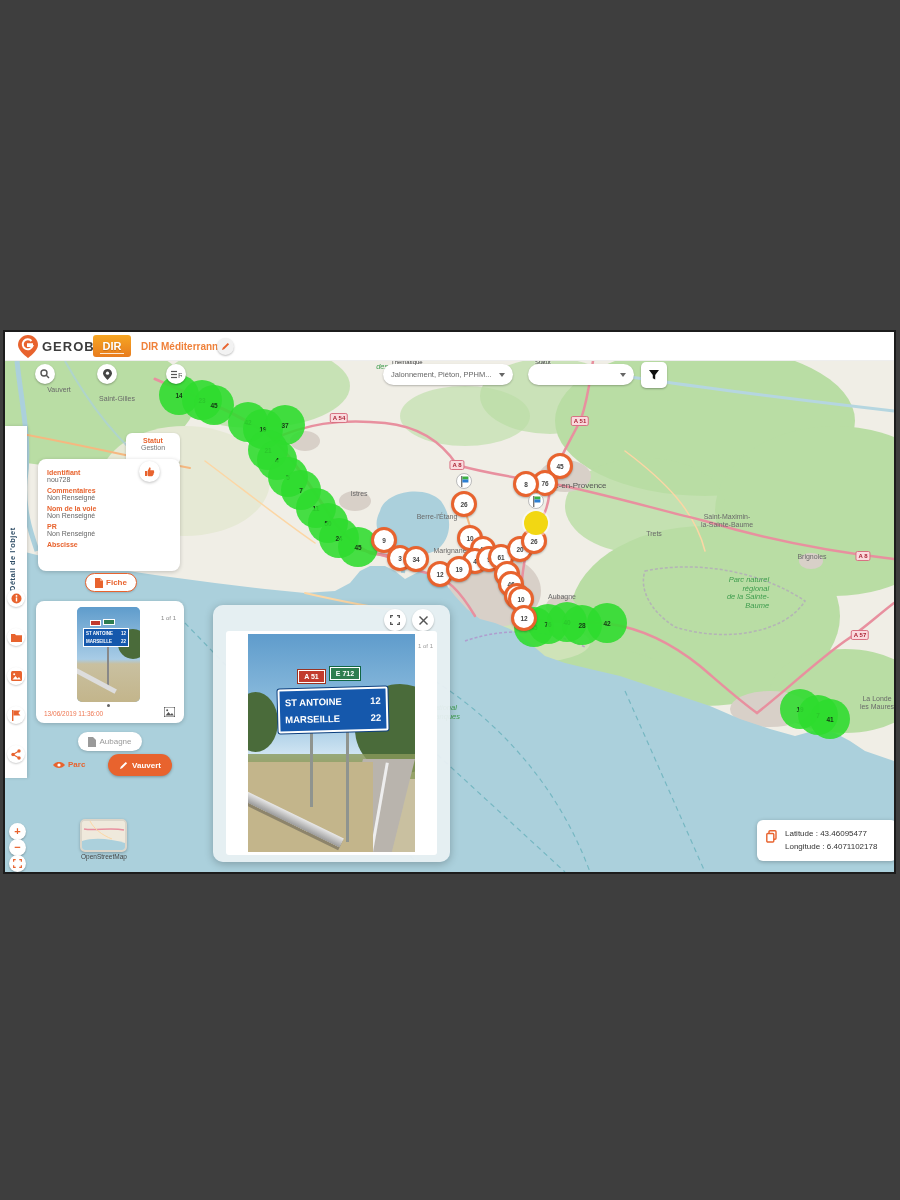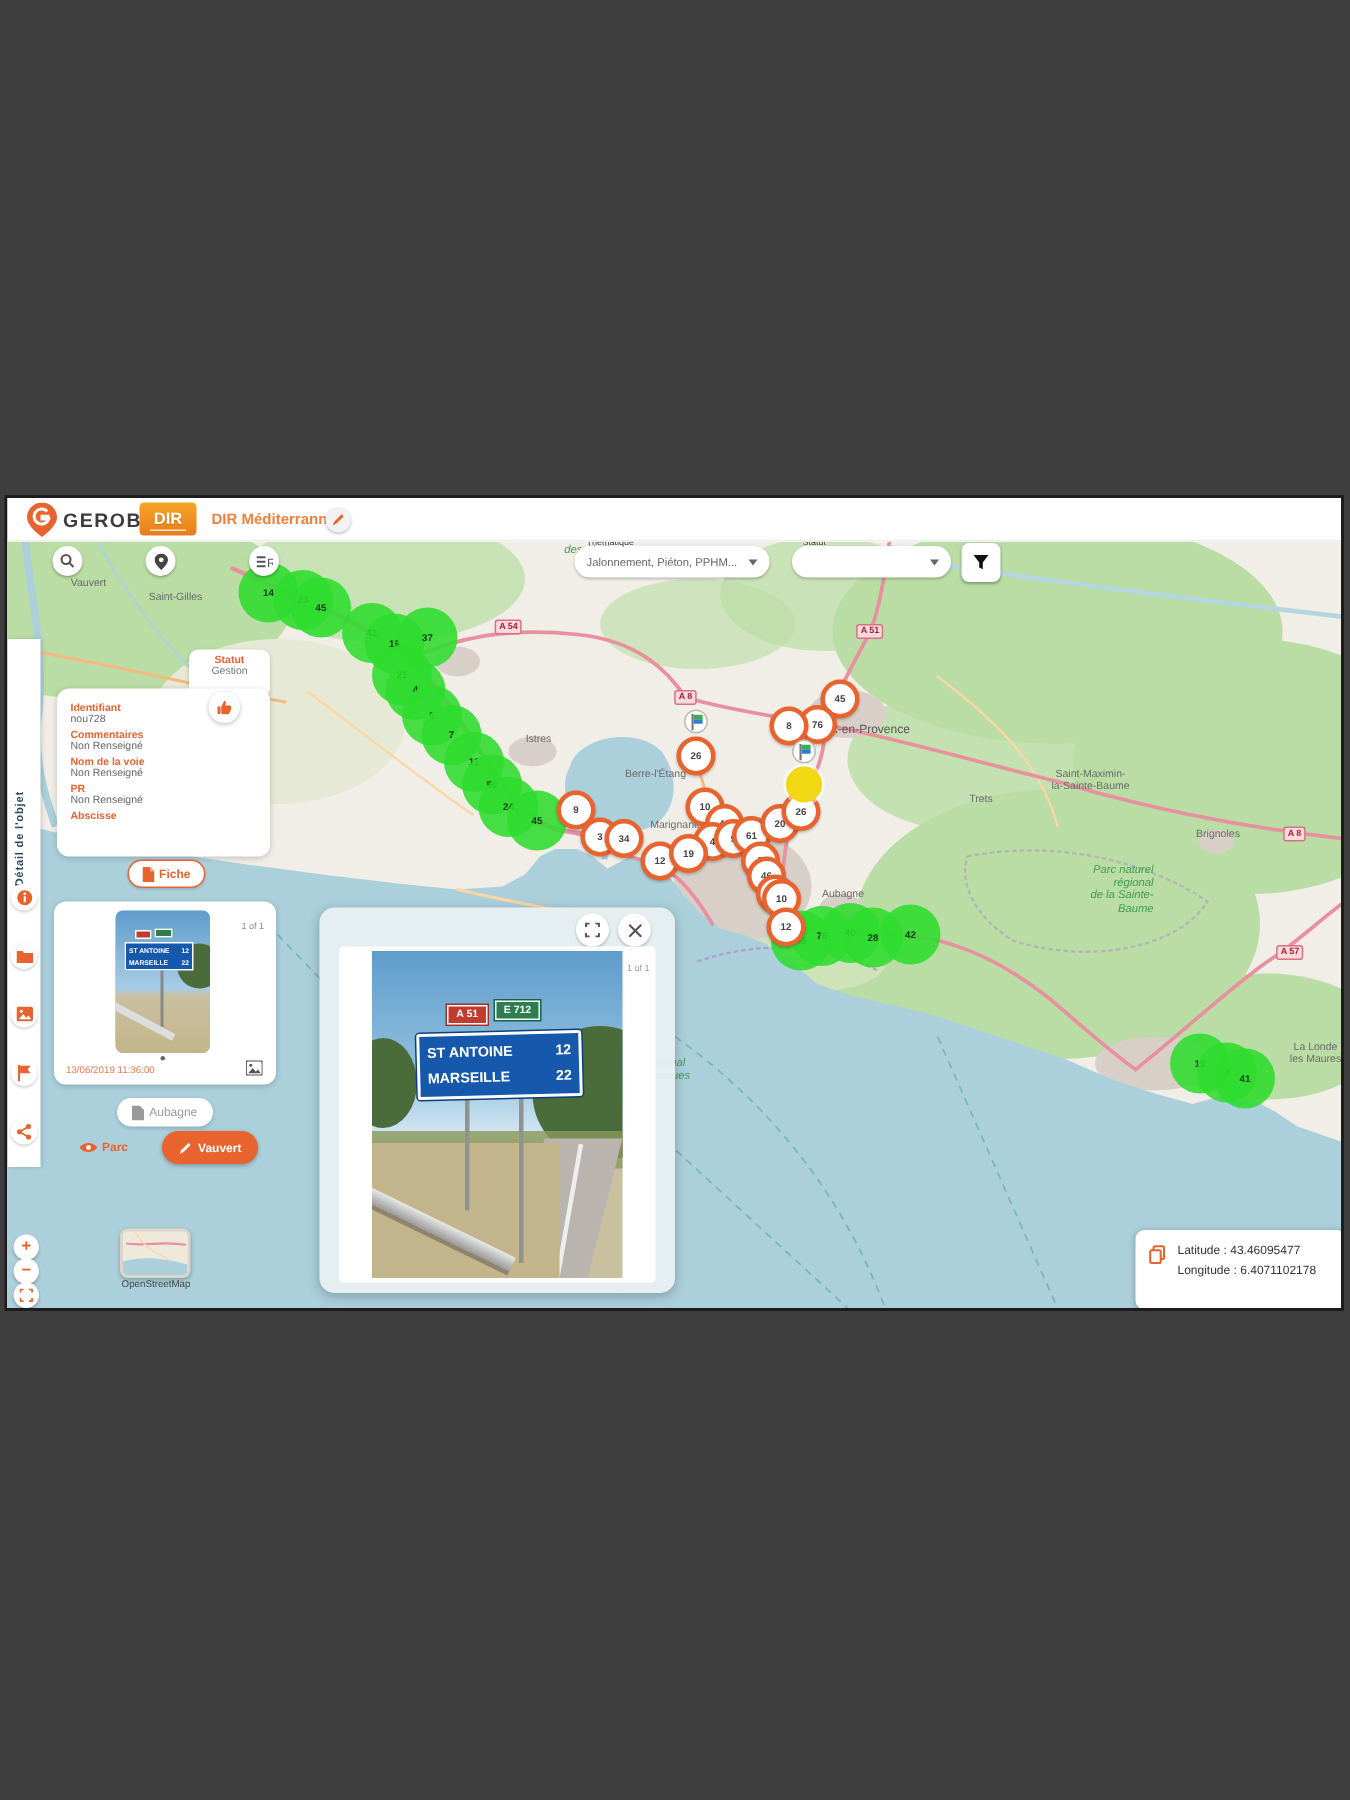--- a/index.html
+++ b/index.html
@@ -117,21 +117,21 @@
   #thumb .t-a51 { position:absolute; left:13px; top:13px; width:11px; height:6px; background:#c23b2e; border:.5px solid #fff; }
   #thumb .t-e712 { position:absolute; left:26px; top:12px; width:12px; height:6px; background:#2e7d4f; border:.5px solid #fff; }
   #thumb .t-blue { position:absolute; left:6px; top:21px; width:46px; height:19px; background:#1558ac; border:1px solid #fff;
     color:#fff; font-size:4.5px; font-weight:bold; padding:1px 2px; line-height:8px; }
   #thumb .t-blue div { display:flex; justify-content:space-between; }
   #thumb .t-veg { position:absolute; right:-8px; top:22px; width:30px; height:30px; background:#4a6b3a; border-radius:50%; }
   #thumb .t-rail { position:absolute; left:-6px; top:58px; width:52px; height:5px; background:#ddd; transform:rotate(28deg); transform-origin:left top; }
   #thumb .t-pole { position:absolute; left:30px; top:40px; width:1.5px; height:40px; background:#888; }
 
   
-  #coords { position:absolute; left:752px; top:459px; width:140px; height:53px; background:#fff; border-radius:6px;
+  #coords { position:absolute; left:752px; top:459px; width:140px; height:41px; background:#fff; border-radius:6px;
     box-shadow:0 1px 4px rgba(0,0,0,.25); z-index:9; padding:7px 0 0 28px; }
   #coords .line { font-size:8px; color:#333; line-height:13px; }
   #copy-ic { position:absolute; left:9px; top:10px; width:11px; height:13px; }
 
   
   .zoom-btn { position:absolute; left:4px; width:17px; height:17px; border-radius:50%; background:#fff; box-shadow:0 1px 2px rgba(0,0,0,.3);
     z-index:6; display:flex; align-items:center; justify-content:center; font-size:11px; color:#e8632e; font-weight:bold; line-height:1; }
   #minimap { position:absolute; left:75px; top:458px; width:47px; height:33px; border-radius:5px; background:#efe9dc;
     border:2px solid #dcd6ca; box-shadow:0 1px 3px rgba(0,0,0,.25); z-index:6; overflow:hidden; }
   #minimap-label { position:absolute; left:62px; top:492px; width:74px; text-align:center; font-size:6.5px; color:#444; z-index:6; }

